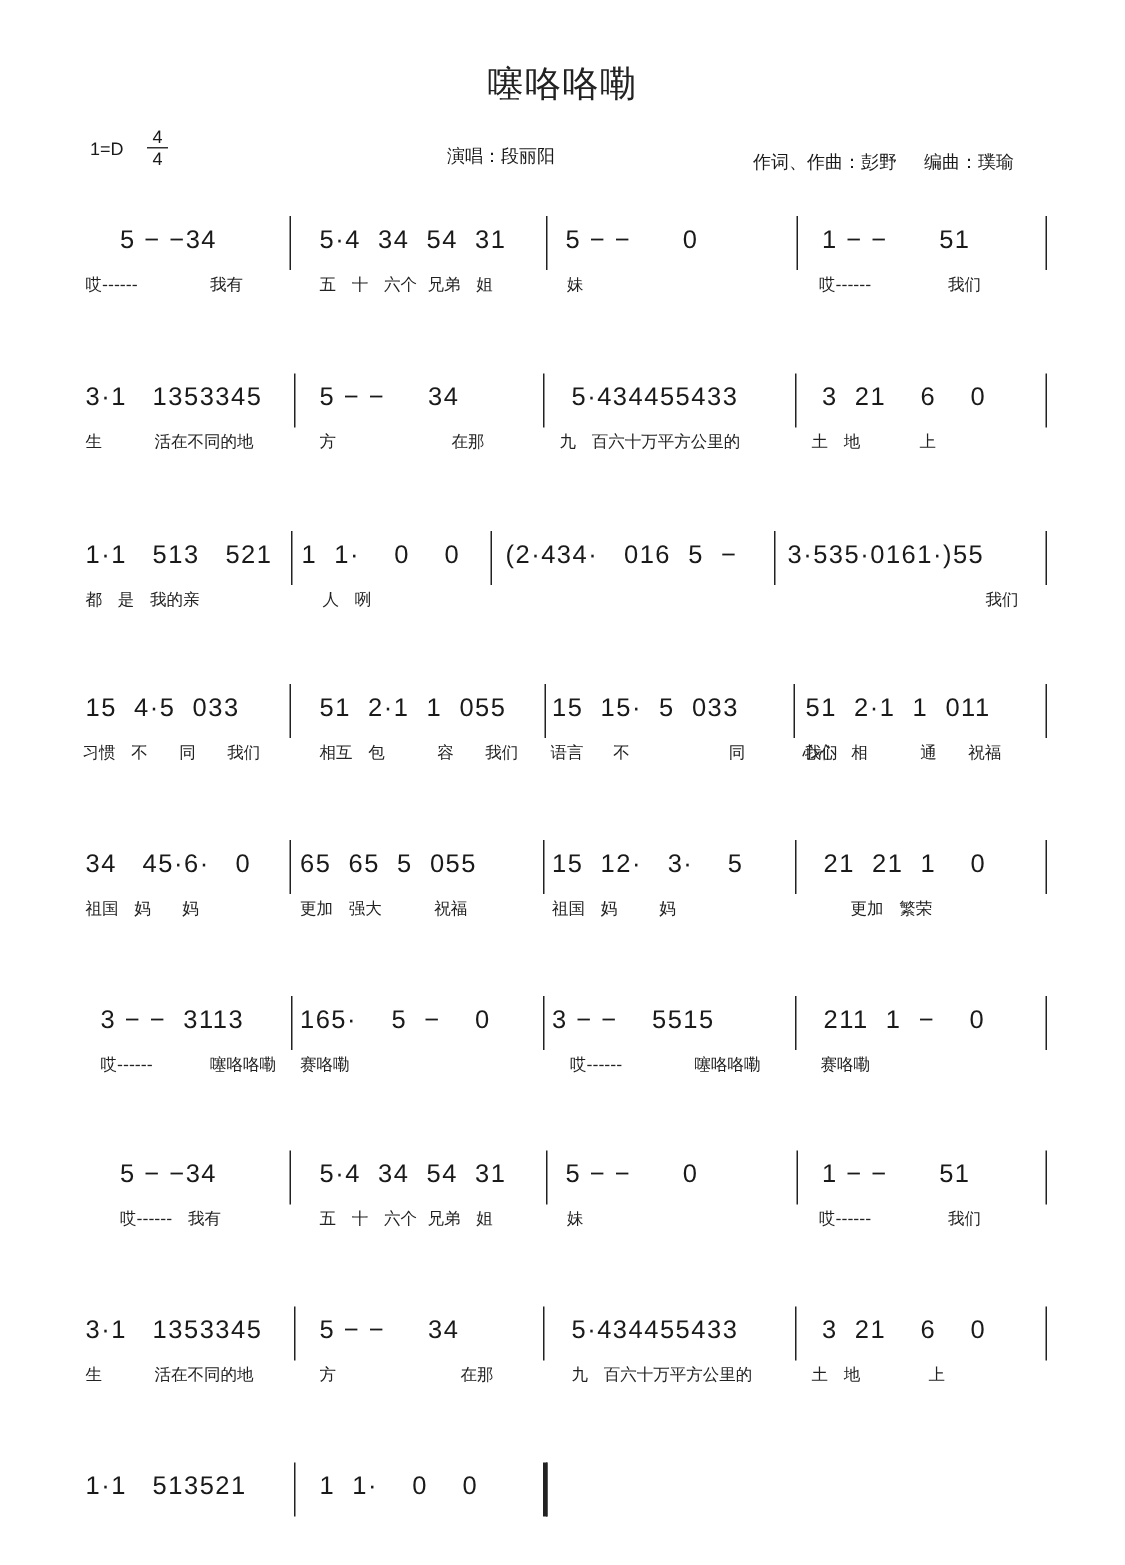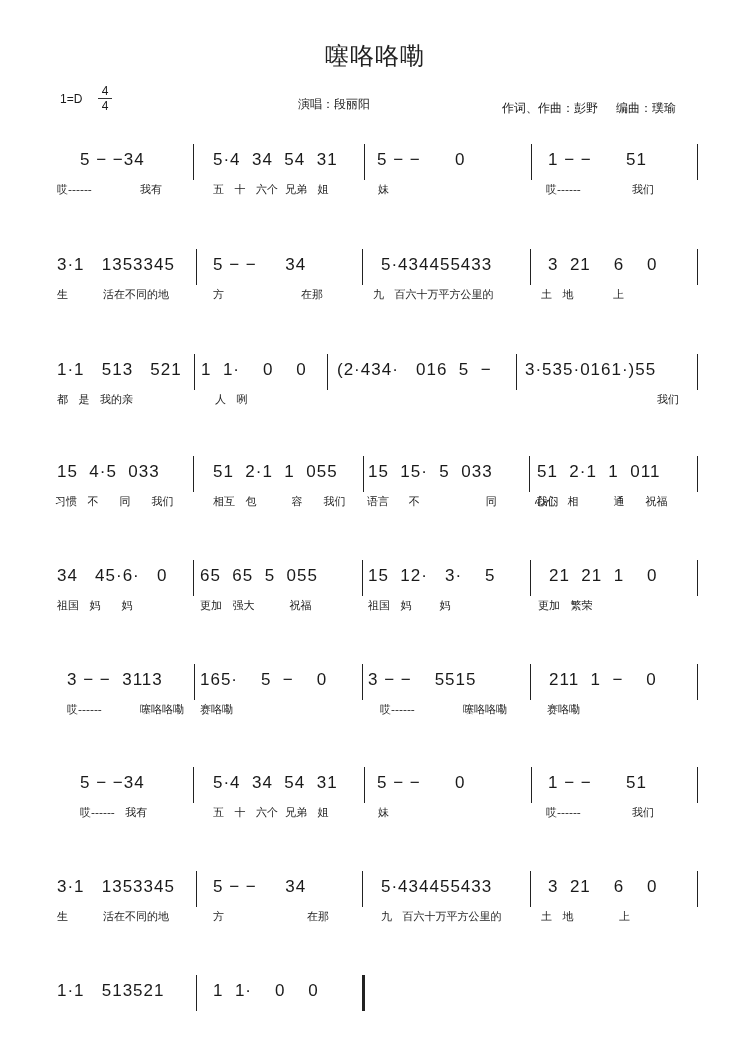--- a/index.html
+++ b/index.html
@@ -116,21 +116,21 @@
       <div class="ul" style="left: 537px; top: 22px; width: 0px;"></div>
     </div>
     <div class="system" style="top: 566px;">
       <div class="note" style="left: 57px;">34   45·6·   0</div>
       <div class="note" style="left: 200px;">65  65  5  055</div>
       <div class="note" style="left: 368px;">15  12·   3·    5</div>
       <div class="note" style="left: 549px;">21  21  1    0</div>
       <div class="lyric" style="left: 57px;">祖国   妈      妈</div>
       <div class="lyric" style="left: 200px;">更加   强大          祝福</div>
       <div class="lyric" style="left: 368px;">祖国   妈        妈</div>
-      <div class="lyric" style="left: 538px;">更加   繁荣</div>
+      <div class="lyric" style="left: 567px;">更加   繁荣</div>
       <div class="barline" style="left: 193px;"></div>
       <div class="barline" style="left: 362px;"></div>
       <div class="barline" style="left: 530px;"></div>
       <div class="barline" style="left: 697px;"></div>
       <div class="ul red" style="left: 57px; top: 22px; width: 0px;"></div>
       <div class="ul red" style="left: 200px; top: 22px; width: 0px;"></div>
       <div class="ul red" style="left: 368px; top: 22px; width: 0px;"></div>
       <div class="ul red" style="left: 549px; top: 22px; width: 0px;"></div>
     </div>
     <div class="system" style="top: 670px;">

